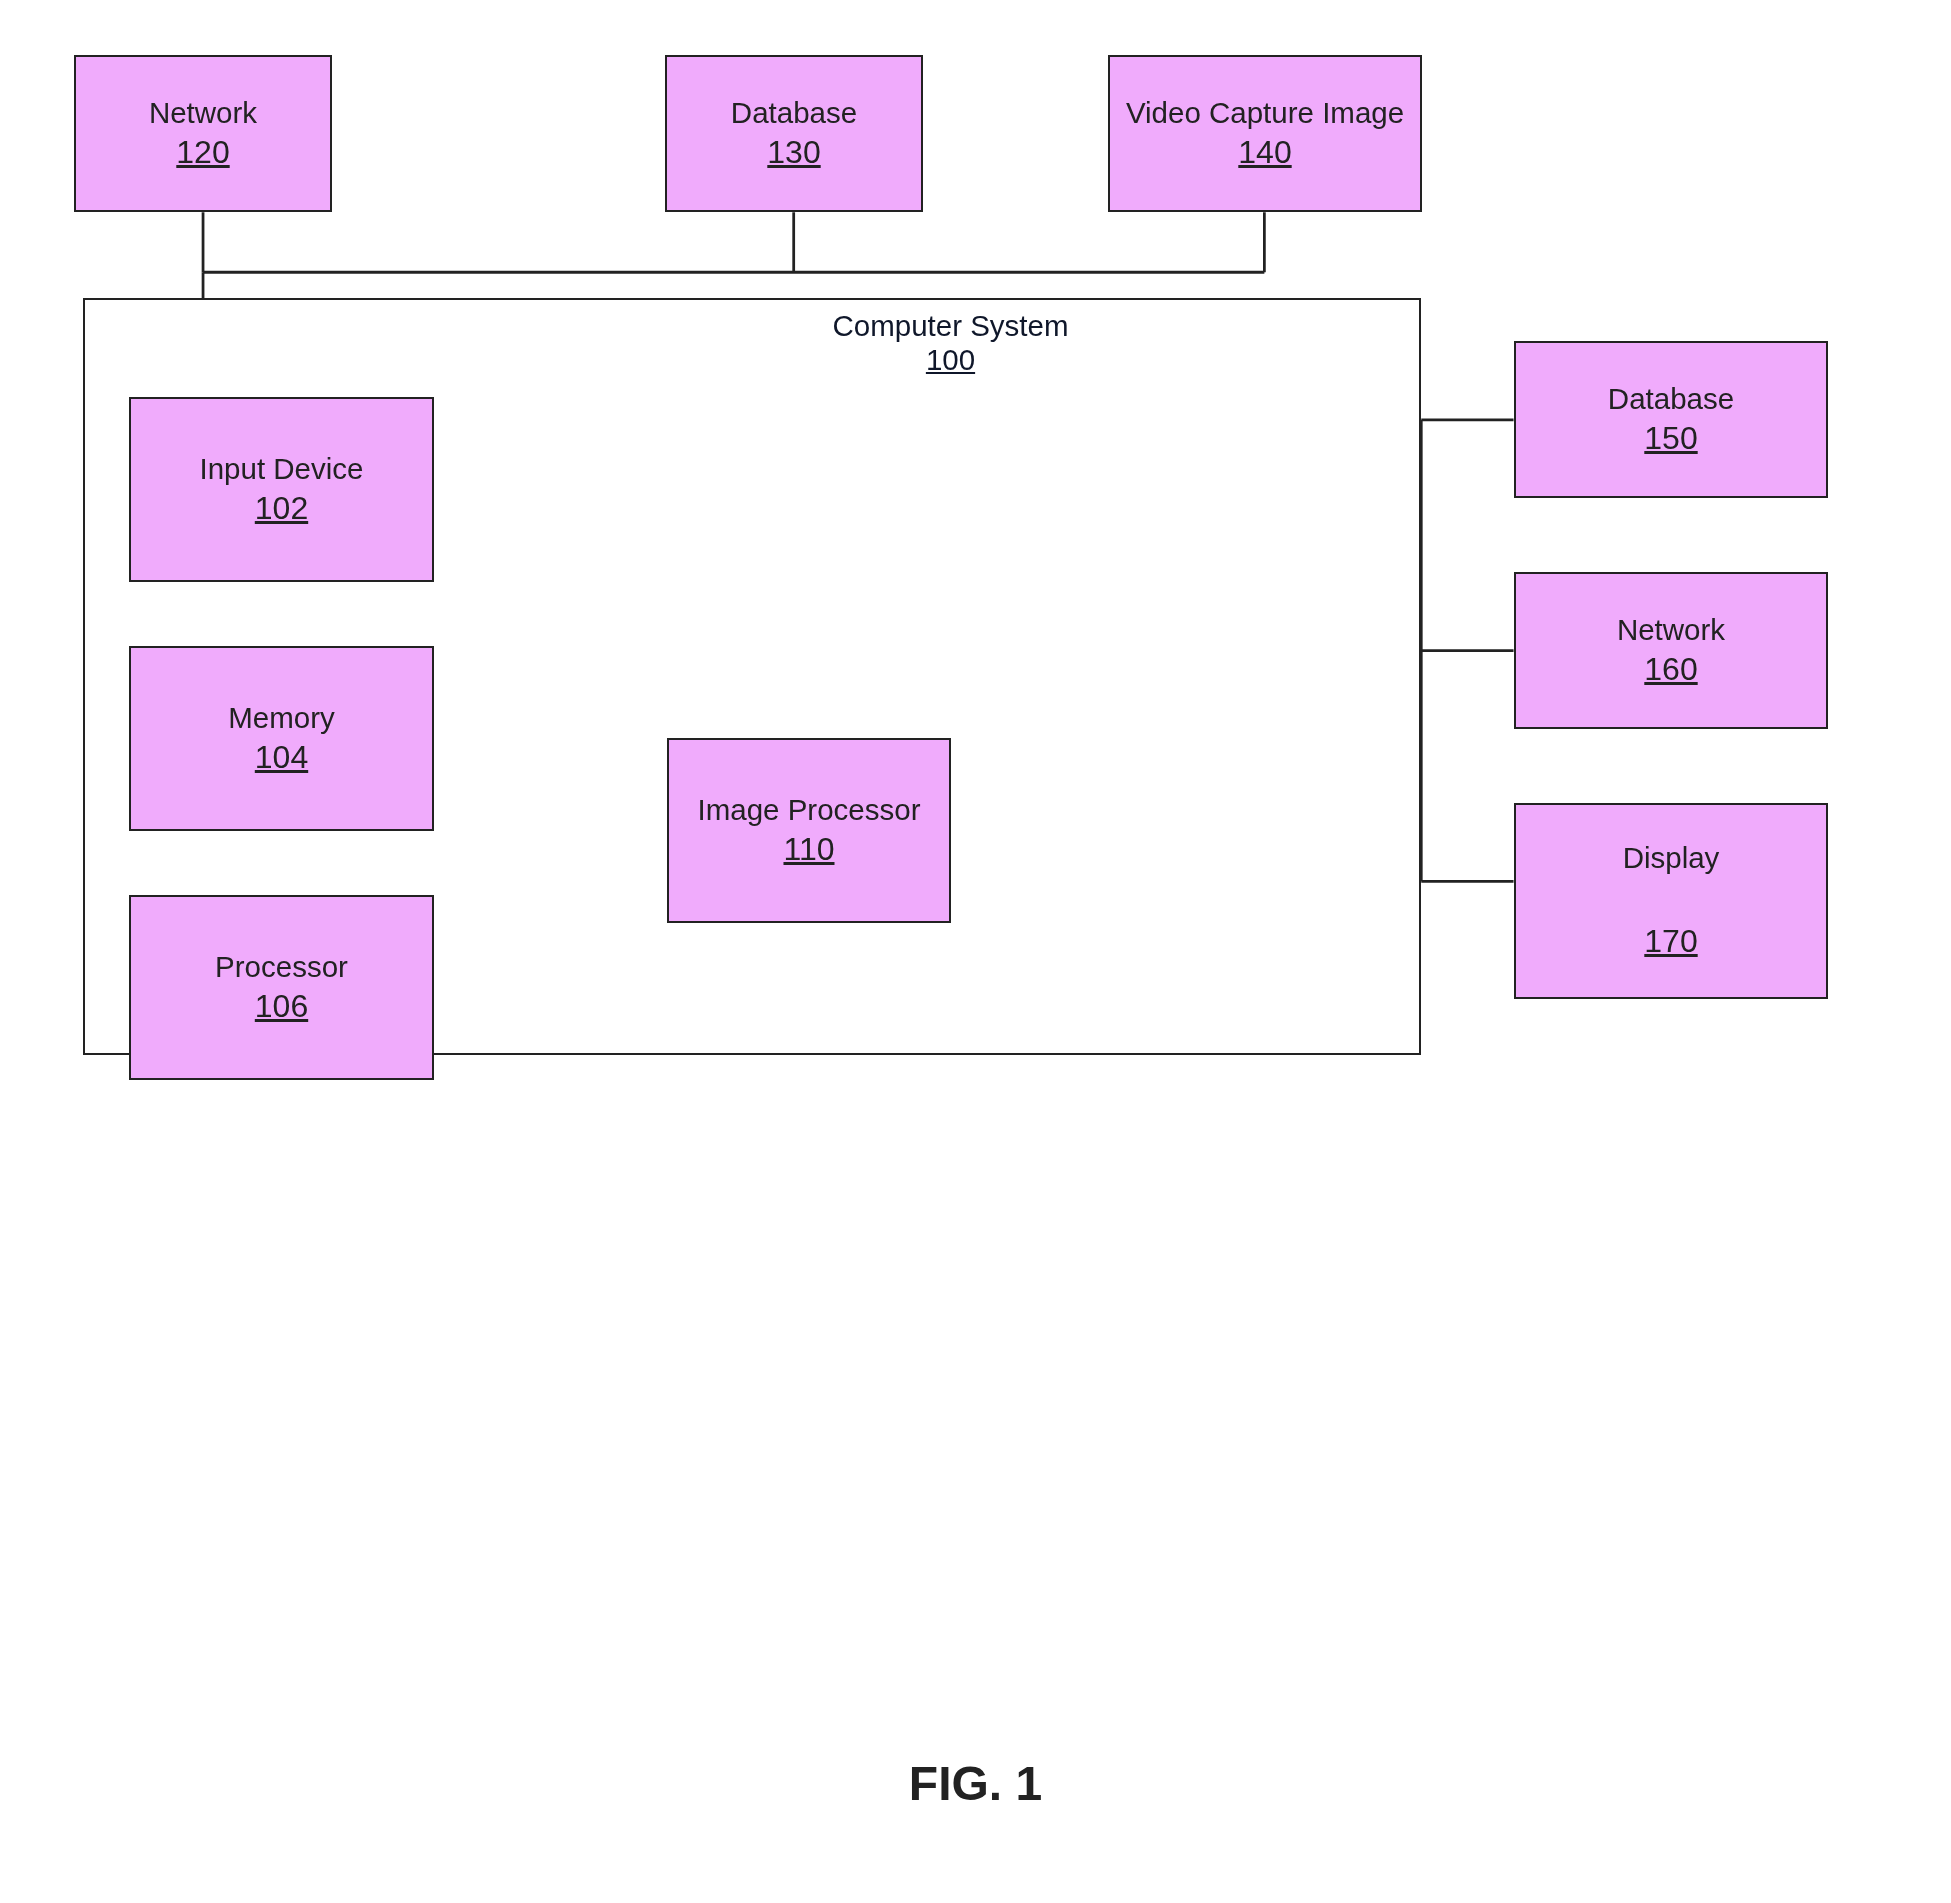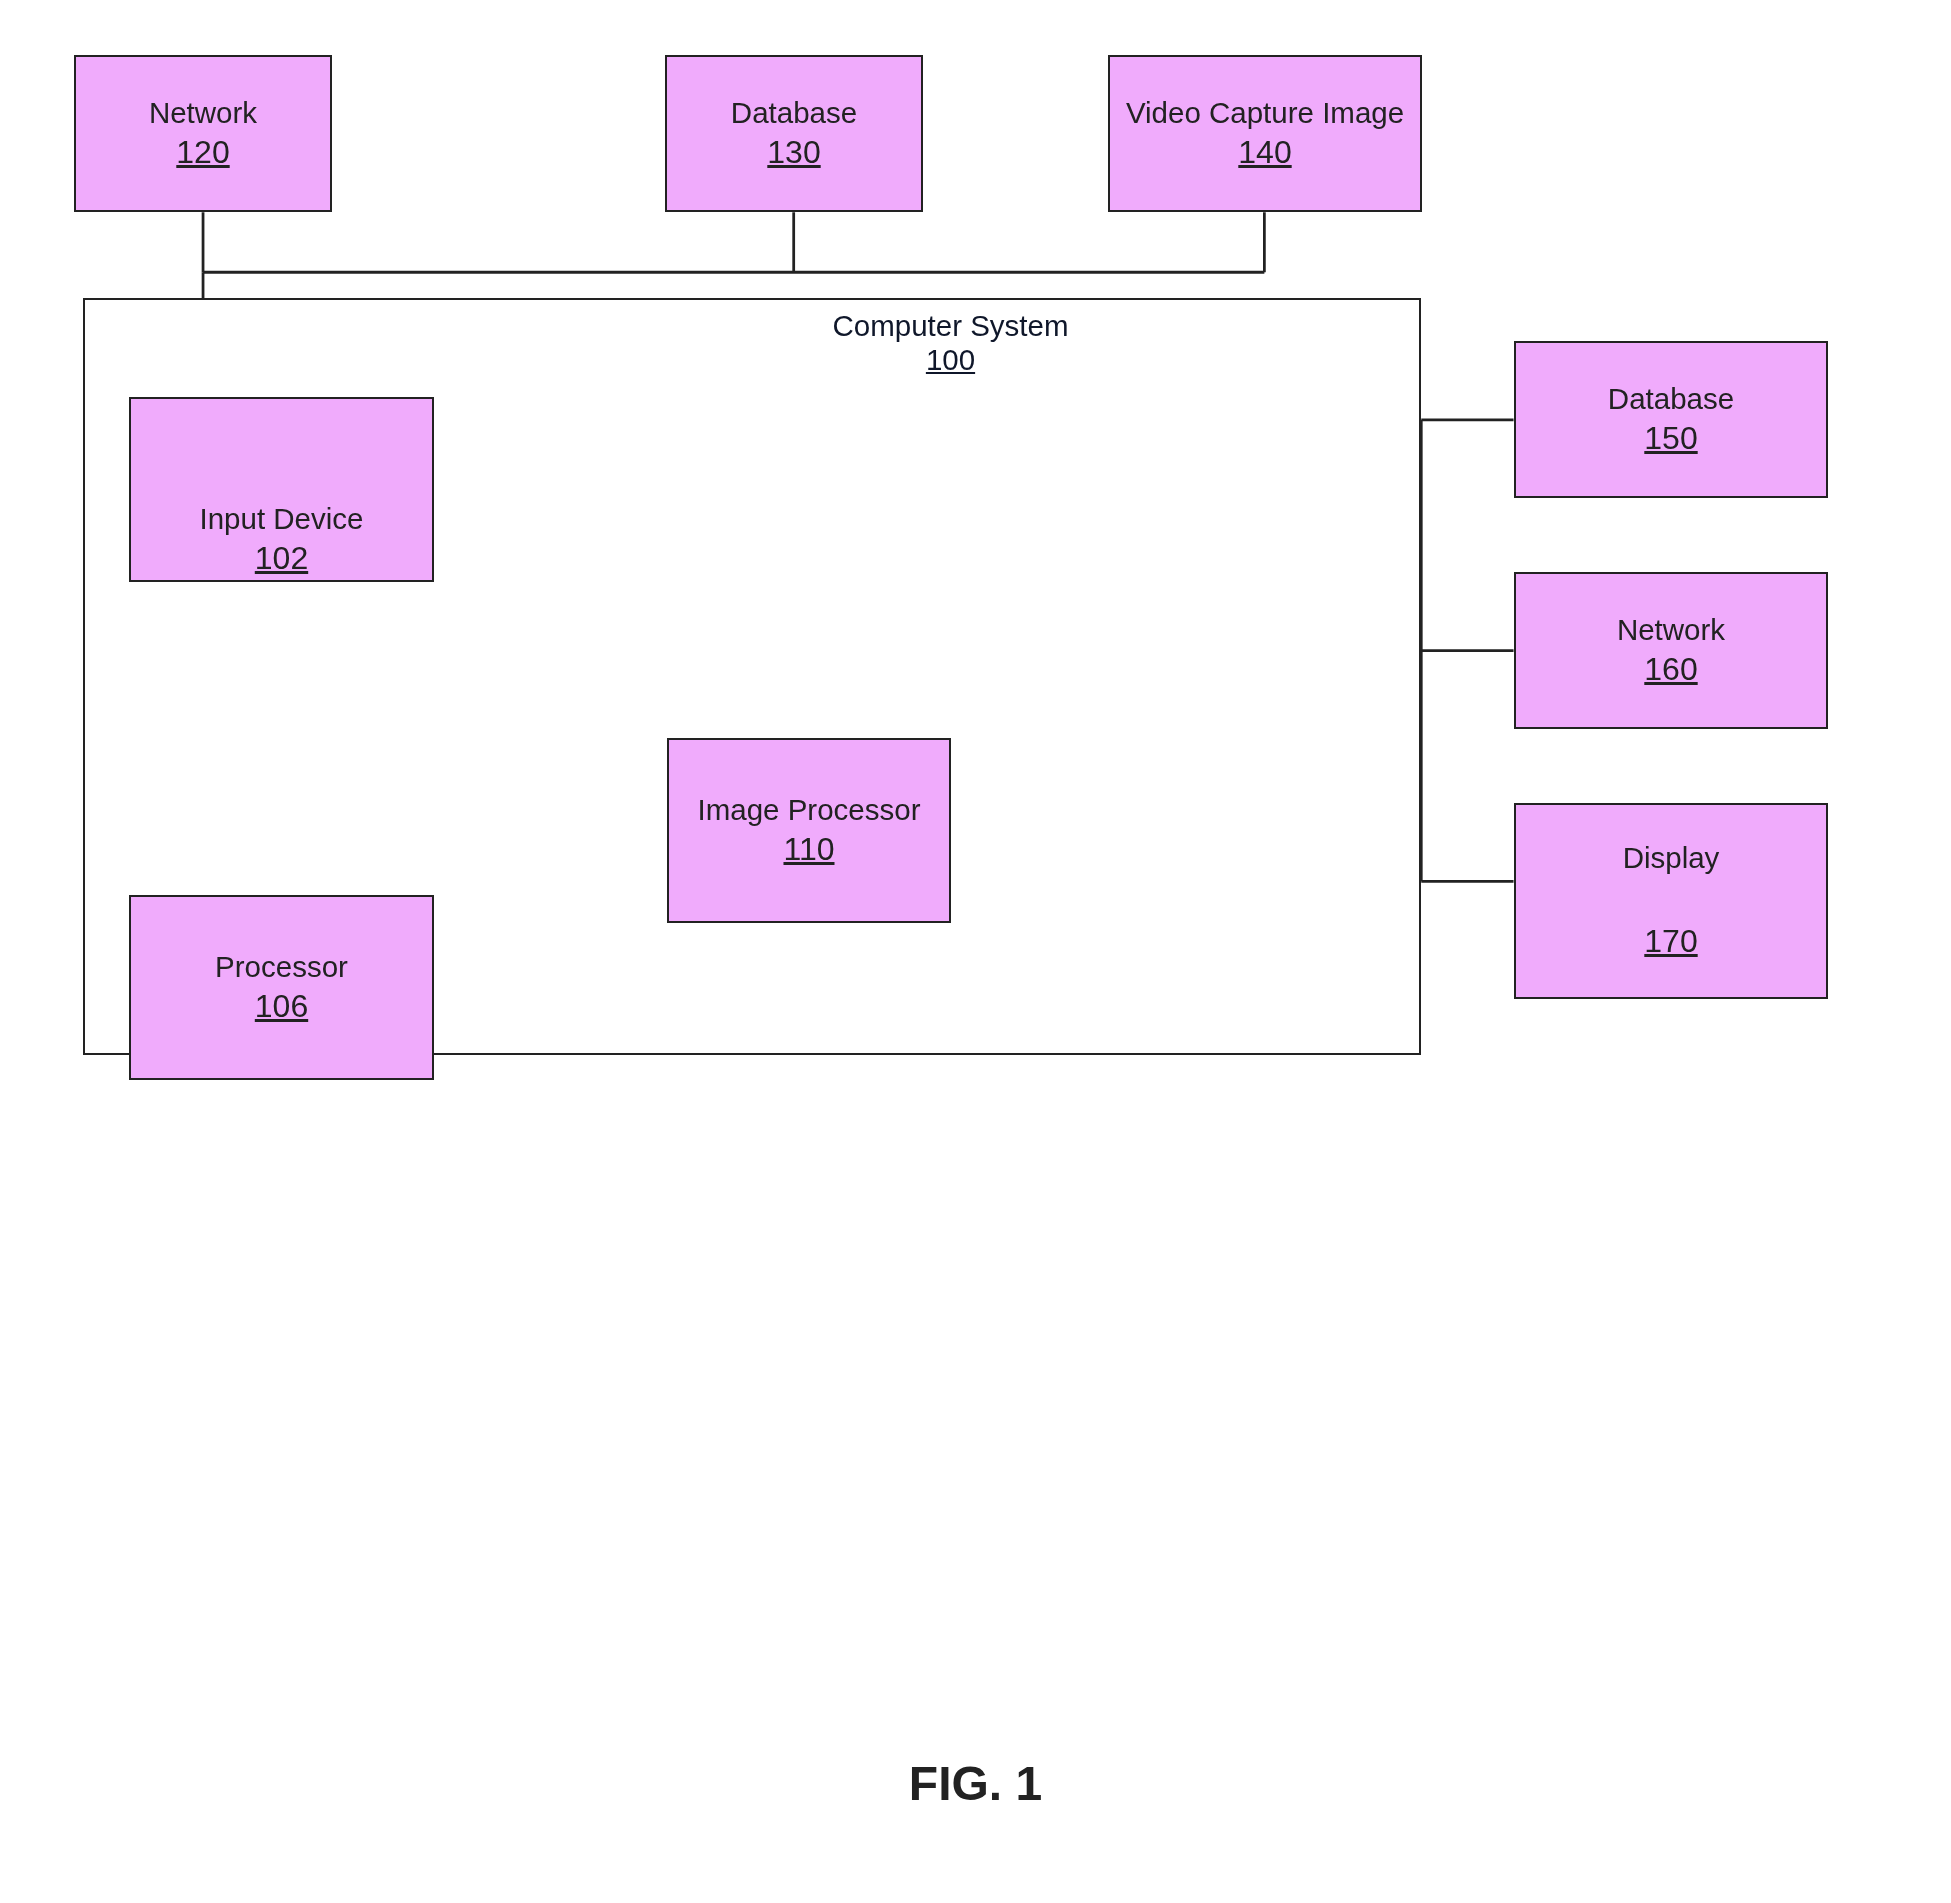--- a/index.html
+++ b/index.html
@@ -126,25 +126,29 @@
   </div>
 
   <div class="big-container" style="left:83px; top:298px; width:1338px; height:757px;">
   </div>
 
   <div class="cs-label" style="left:812px; top:309px; width:277px;">
     <span>Computer System</span><br>
     <span class="cs-num">100</span>
   </div>
 
-  <div class="box" style="left:129px; top:397px; width:305px; height:185px;justify-content:flex-end;">
+  <div class="box" style="left:129px; top:397px; width:305px; height:185px;">
     <span class="label">Input Device</span>
     <span class="num">102</span>
   </div>
 
+  <div class="box" style="left:129px; top:646px; width:305px; height:185px;">
+    <span class="label">Memory</span>
+    <span class="num">104</span>
+  </div>
 
   <div class="box" style="left:129px; top:895px; width:305px; height:185px;">
     <span class="label">Processor</span>
     <span class="num">106</span>
   </div>
 
 
   <div class="box" style="left:667px; top:738px; width:284px; height:185px;">
     <span class="label">Image Processor</span>
     <span class="num">110</span>

